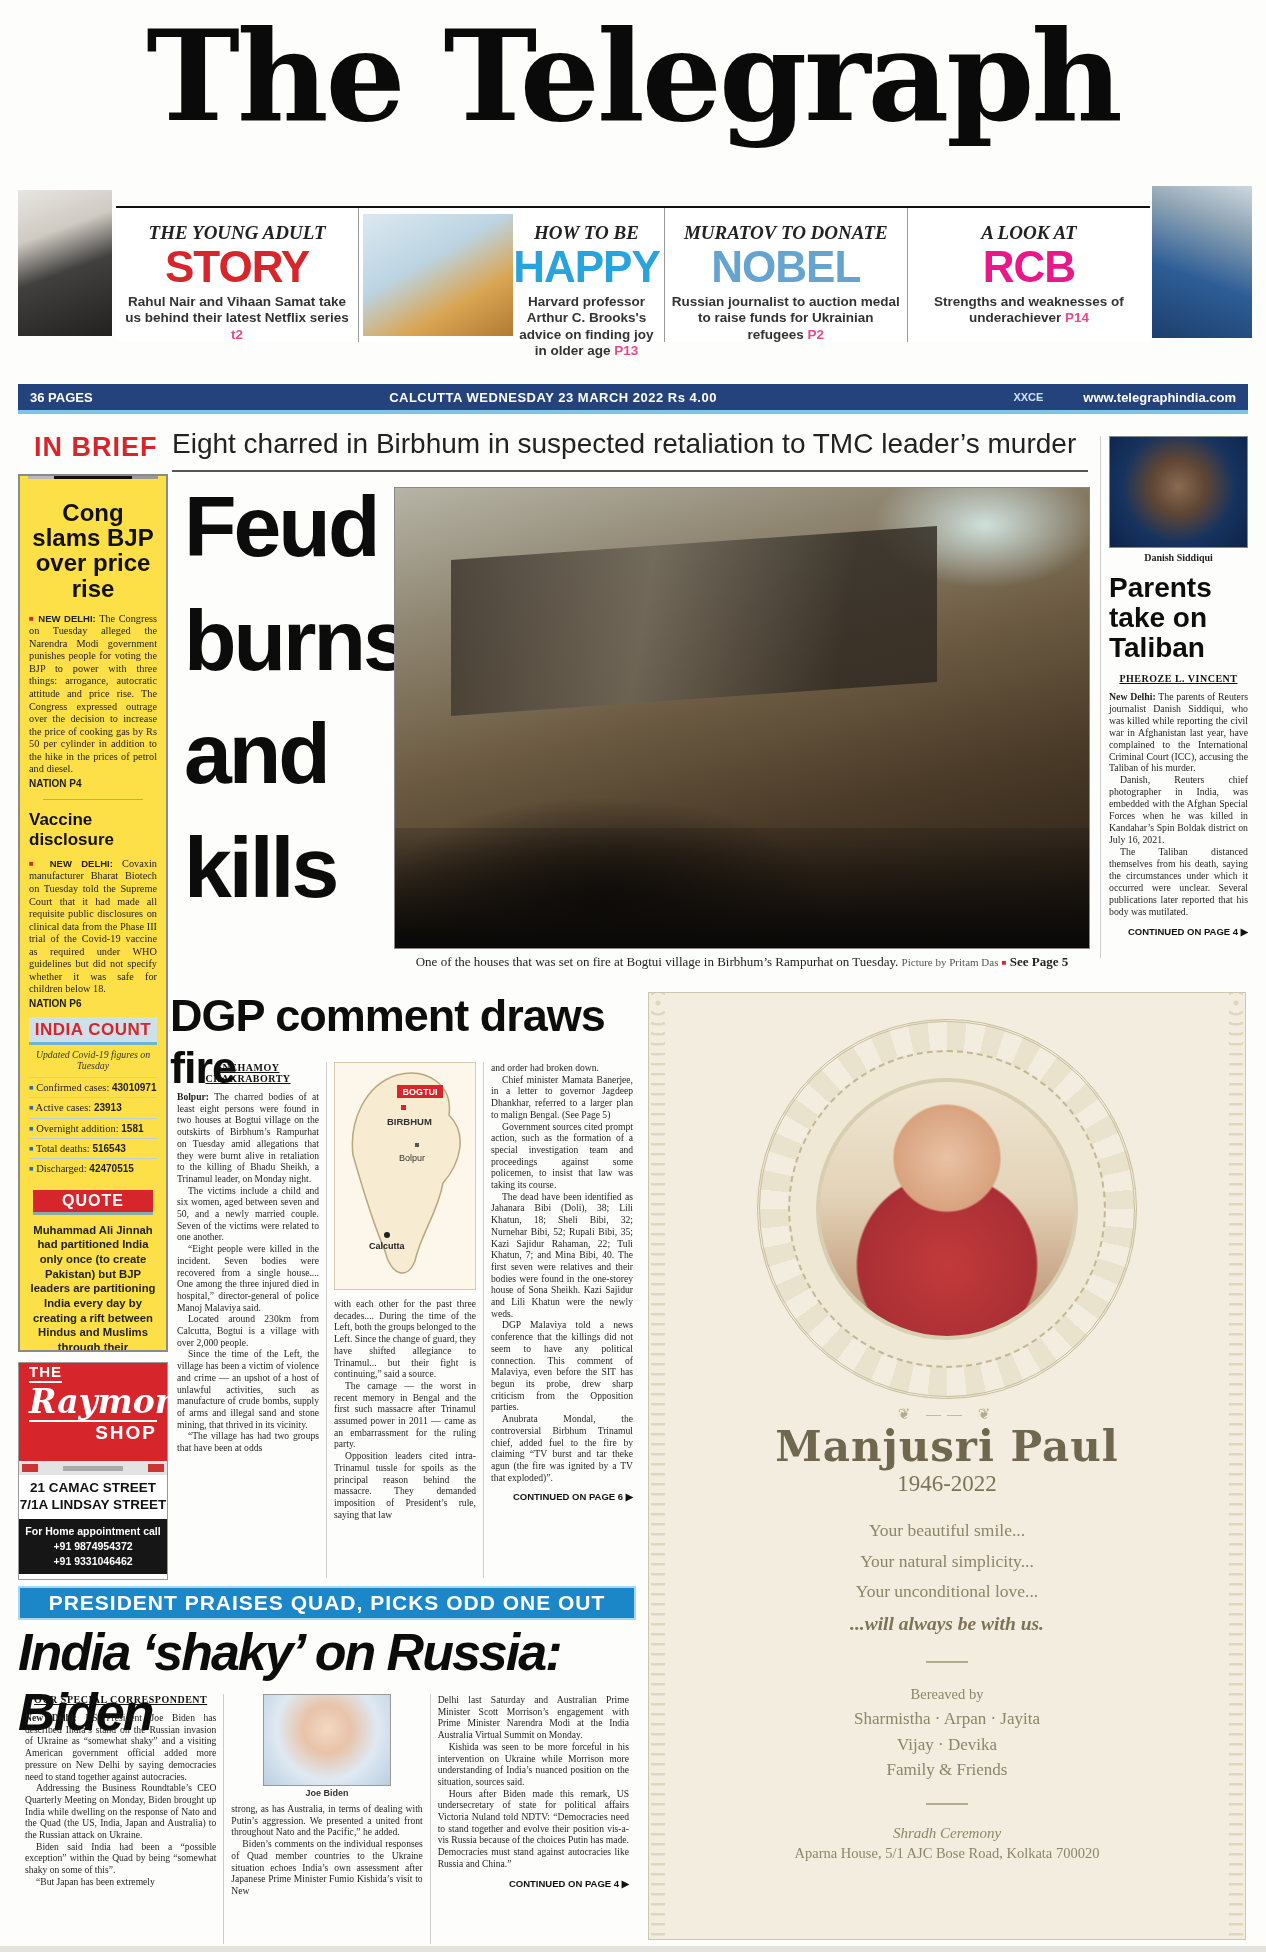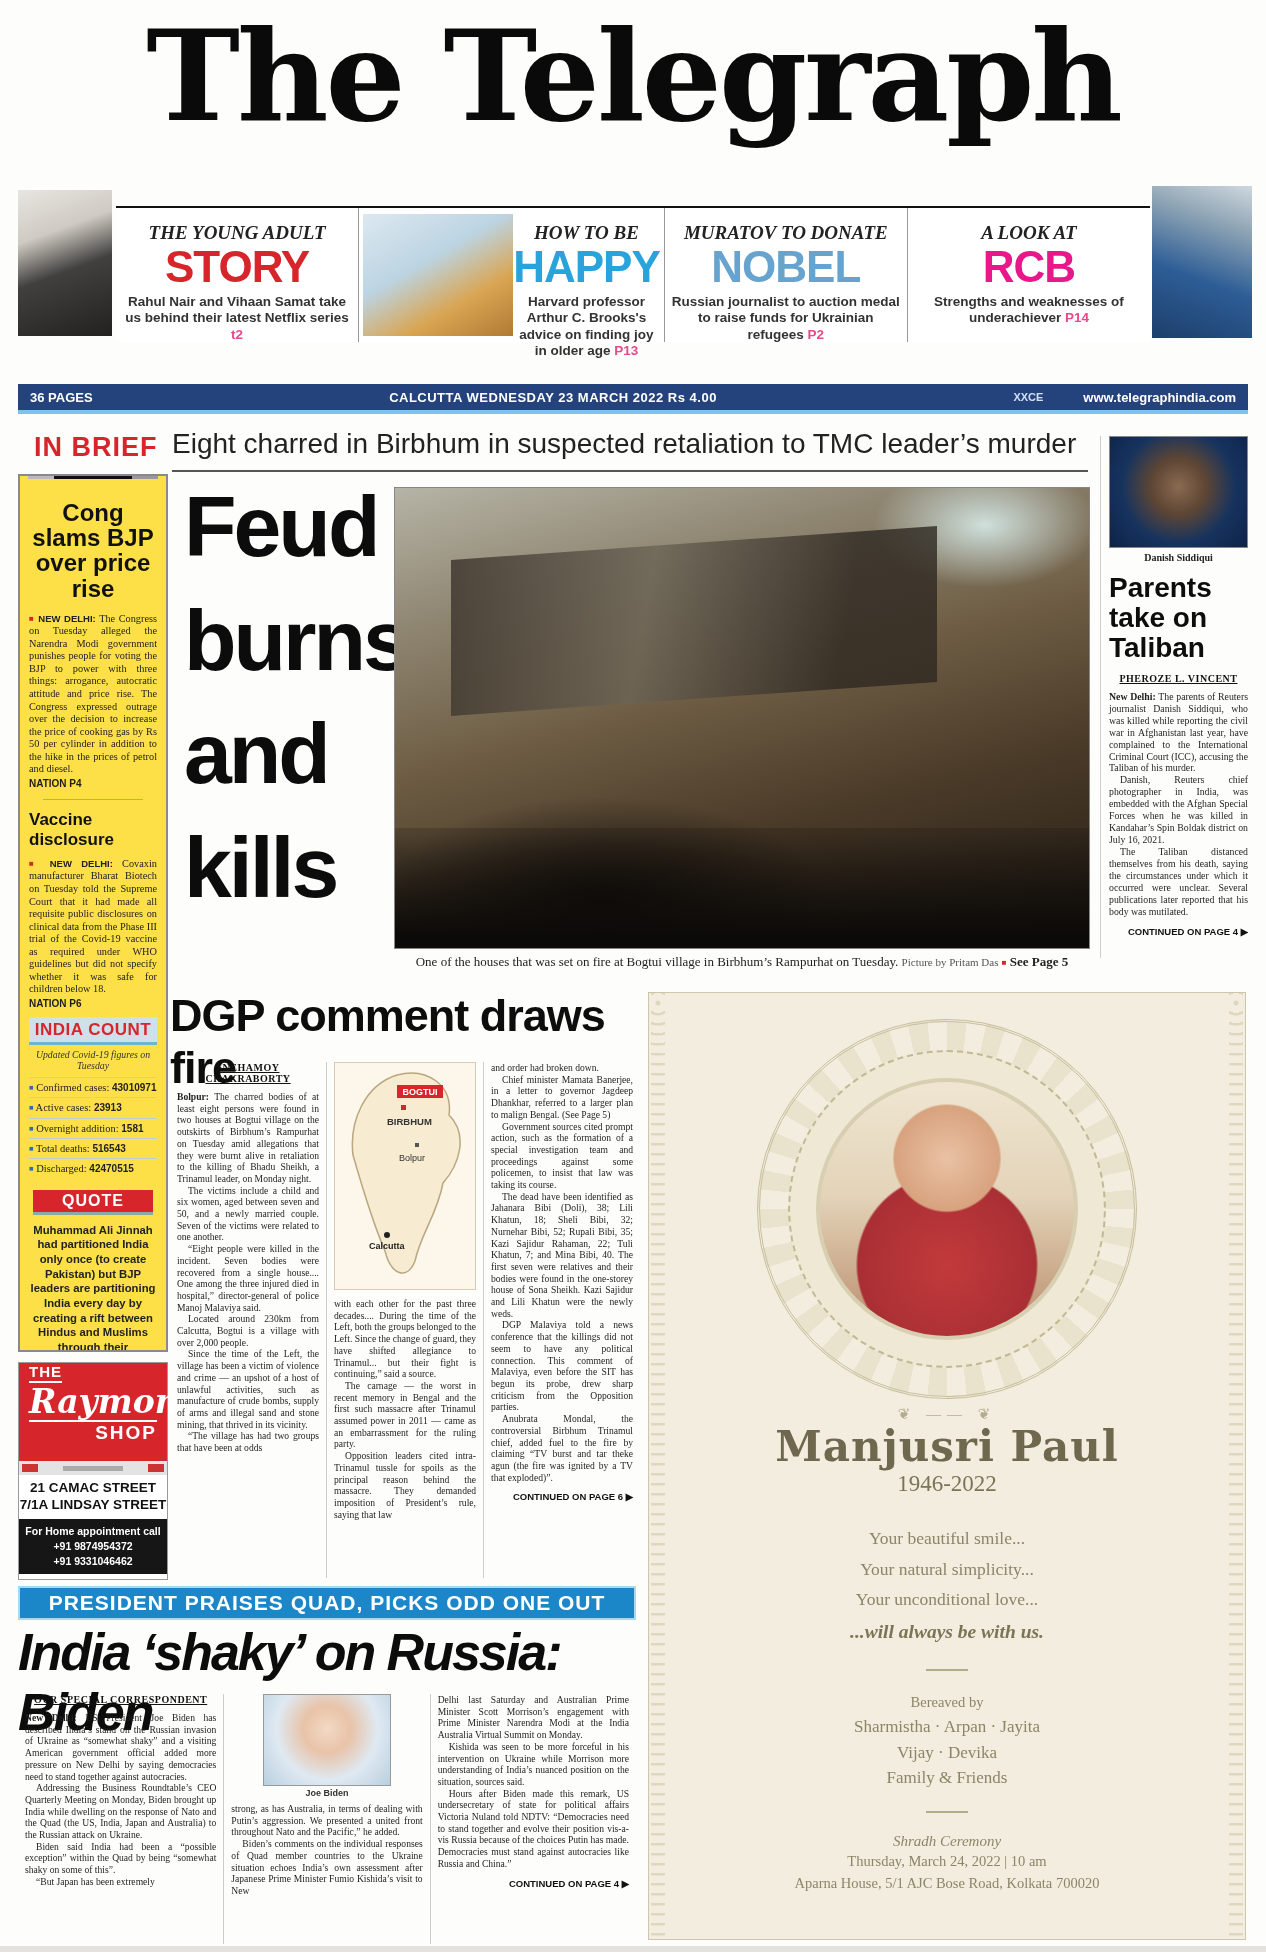--- a/index.html
+++ b/index.html
@@ -136,21 +136,21 @@
   .mandala .ring { width:318px; height:318px; border-radius:50%; border:2px dashed #c3b894;
     display:flex; align-items:center; justify-content:center; background:#efe8d4; }
   .ph-woman { width:262px; height:262px; border-radius:50%; border:4px solid #d8cfb2;
     background:
       radial-gradient(circle at 50% 30%, #e9c2a4 0%, #d8a27e 24%, rgba(0,0,0,0) 25%),
       radial-gradient(circle at 50% 72%, #c23a3a 0%, #a92f35 40%, rgba(0,0,0,0) 41%),
       linear-gradient(180deg, #efe6d2 0%, #e3d3b8 45%, #b98a6a 100%); }
   .orn { font-size:15px; color:#b4ab8c; letter-spacing:6px; margin:6px 0 2px; }
   .obit-name { font-family:"DejaVu Serif", serif; font-weight:bold; font-size:42px; color:#6f684e; letter-spacing:1px; line-height:1.05; }
   .obit-years { font-size:23px; margin-top:2px; color:#7c7457; }
-  .poem { margin-top:26px; font-size:17.5px; line-height:1.75; color:#8d8568; }
+  .poem { margin-top:18px; font-size:17.5px; line-height:1.75; color:#8d8568; }
   .poem .last { font-weight:bold; font-style:italic; font-size:19.5px; color:#7c7457; }
   .smalldiv { width:42px; border-top:2px solid #b4ab8c; margin:20px auto; }
   .bereaved { font-size:14.5px; line-height:1.6; }
   .bnames { font-size:17px; line-height:1.5; color:#8d8568; }
   .ceremony { font-style:italic; font-size:15px; }
   .cerline { font-size:14.5px; line-height:1.55; }
 
   .bottom-edge { position:absolute; left:0; bottom:0; width:100%; height:6px; background:#e4e2dd; }
 </style>
 </head>
@@ -364,18 +364,17 @@
     </div>
     <div class="smalldiv"></div>
     <div class="bereaved">Bereaved by</div>
     <div class="bnames">
       <div>Sharmistha · Arpan · Jayita</div>
       <div>Vijay · Devika</div>
       <div>Family &amp; Friends</div>
     </div>
     <div class="smalldiv"></div>
     <div class="ceremony">Shradh Ceremony</div>
-    <div class="cerline">Thursday, March 24, 2022 | 10 am</div>
     <div class="cerline">Aparna House, 5/1 AJC Bose Road, Kolkata 700020</div>
   </div>
 
   <div class="bottom-edge"></div>
 </div>
 
 </body></html>

